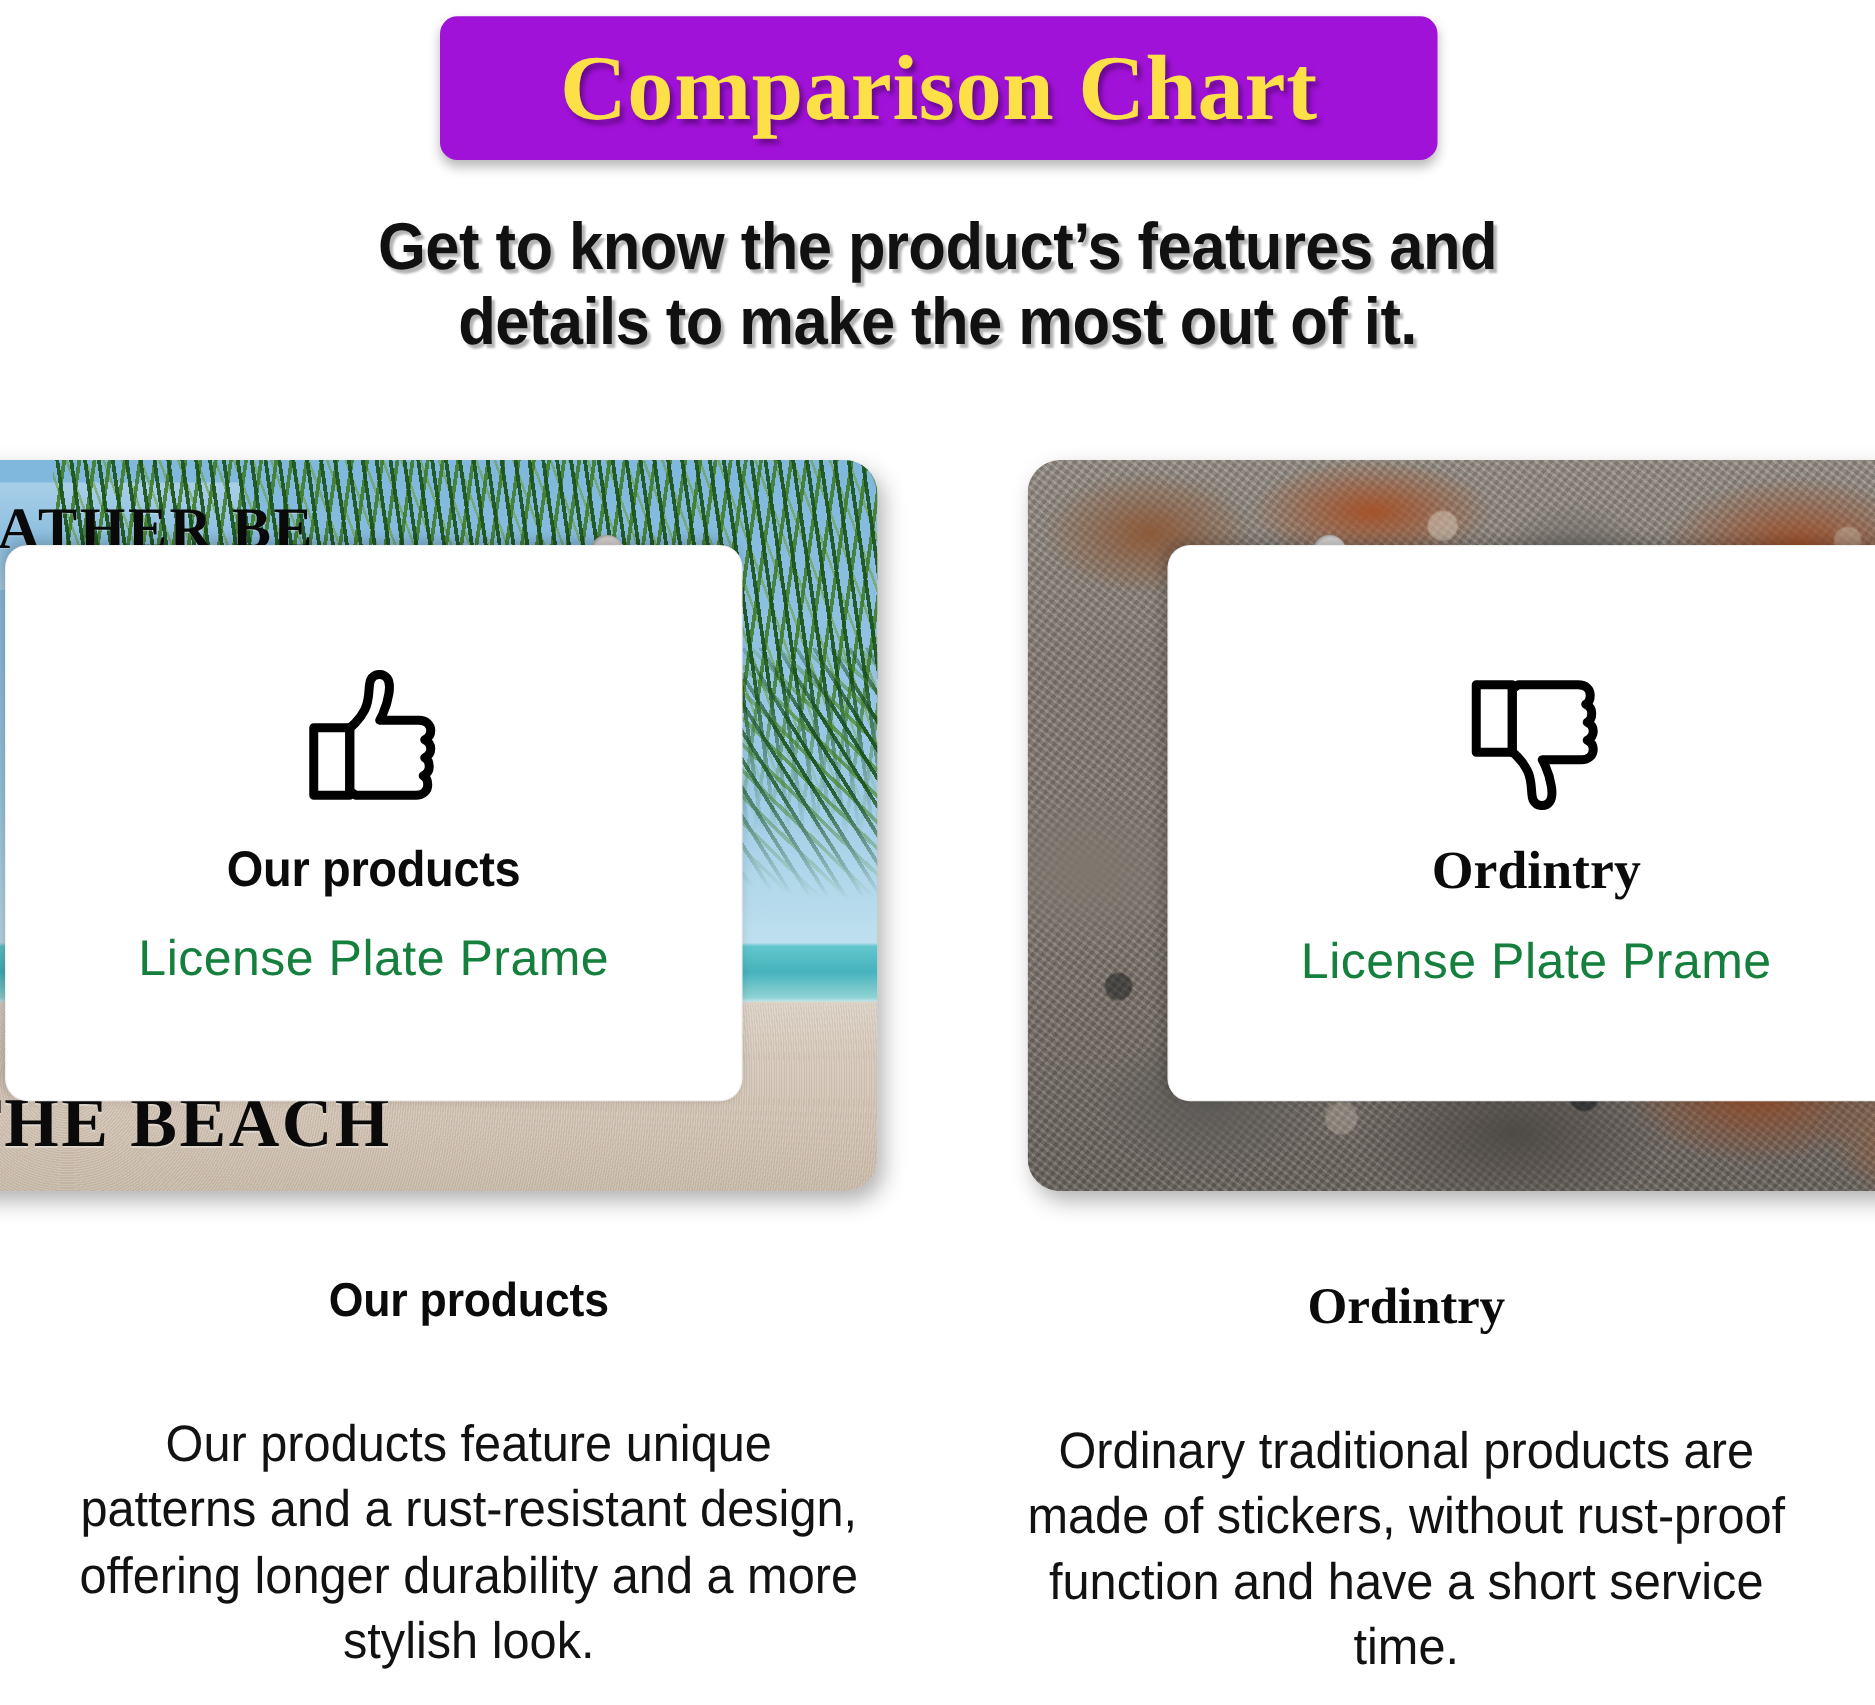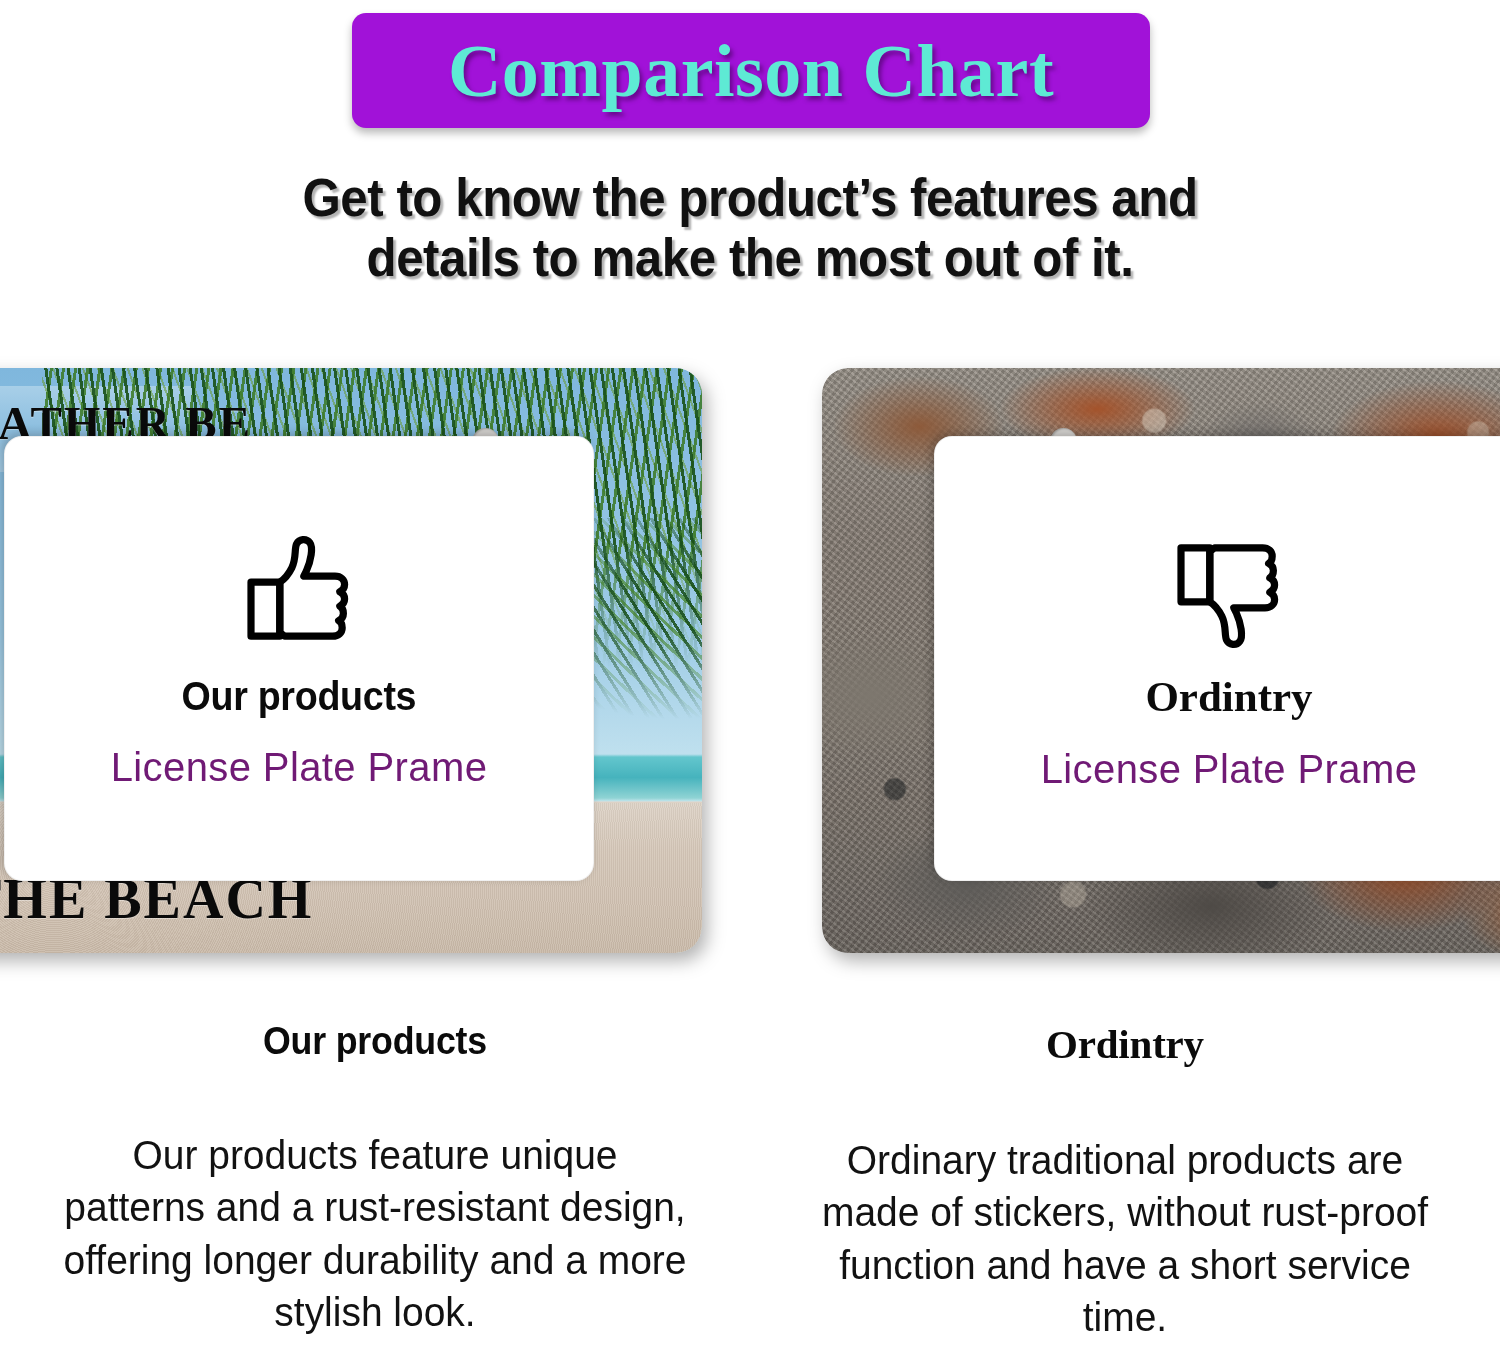--- a/index.html
+++ b/index.html
@@ -20,21 +20,21 @@
     width:798px; height:115px;
     background:#a112d8;
     border-radius:14px;
     box-shadow:0 5px 9px rgba(0,0,0,0.28);
     display:flex; align-items:center; justify-content:center;
   }
   .title-banner-text {
     font-family:"Liberation Serif", serif;
     font-weight:bold;
     font-size:74px;
-    color:#5eead4;
+    color:#fde047;
     letter-spacing:0.5px;
     line-height:1;
     text-shadow:3px 4px 4px rgba(60,0,85,0.55);
     white-space:nowrap;
   }
 
   .subtitle {
     position:absolute; left:0; top:168px;
     width:1500px;
     text-align:center;
@@ -204,21 +204,21 @@
 
   .panel-brand {
     font-size:40px; font-weight:bold; color:#0b0b0b;
     letter-spacing:-0.3px; margin-bottom:26px; white-space:nowrap;
   }
   .panel-brand.serif { font-family:"Liberation Serif", serif; font-size:43px; letter-spacing:0; }
   .panel-brand.sans  { font-family:"Liberation Sans", sans-serif; transform:scaleX(0.94); }
 
   .panel-subtext {
     font-family:"Liberation Sans", sans-serif;
-    font-weight:300; font-size:40px; color:#701a75;
+    font-weight:300; font-size:40px; color:#15803d;
     letter-spacing:0.4px; white-space:nowrap;
   }
 
   
   .descriptions {
     position:absolute; left:0; top:1020px; width:1500px; height:344px;
     display:flex;
   }
   .desc-col { width:750px; padding:0 42px; text-align:center; }
 

